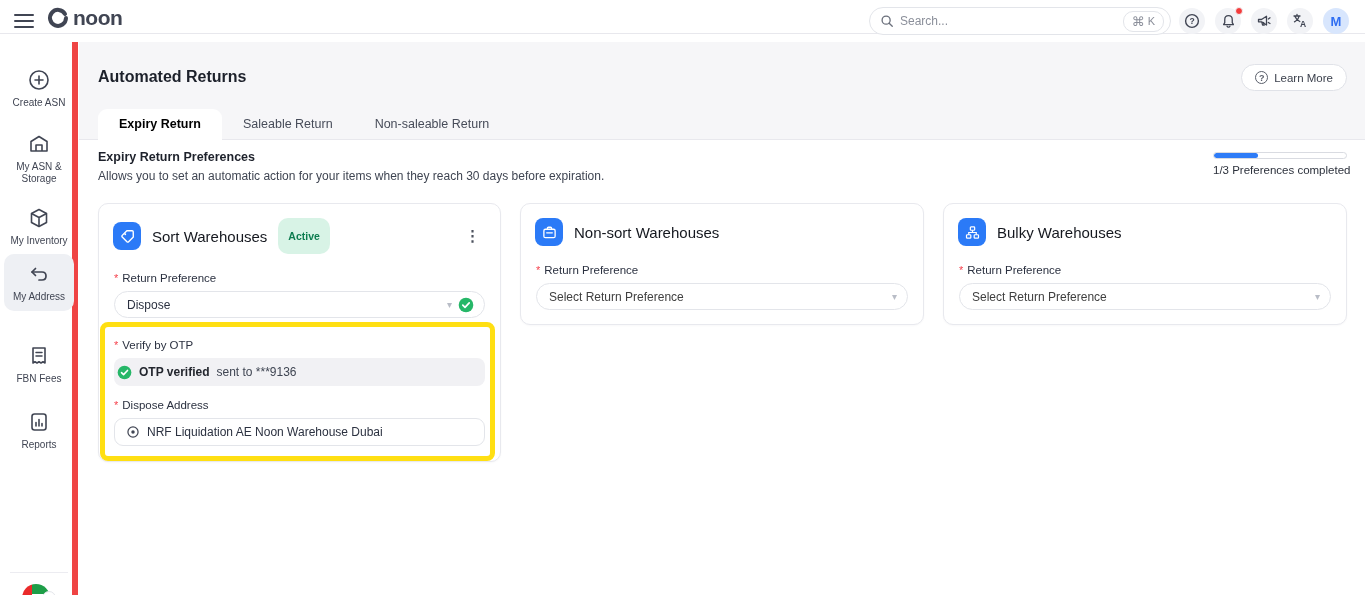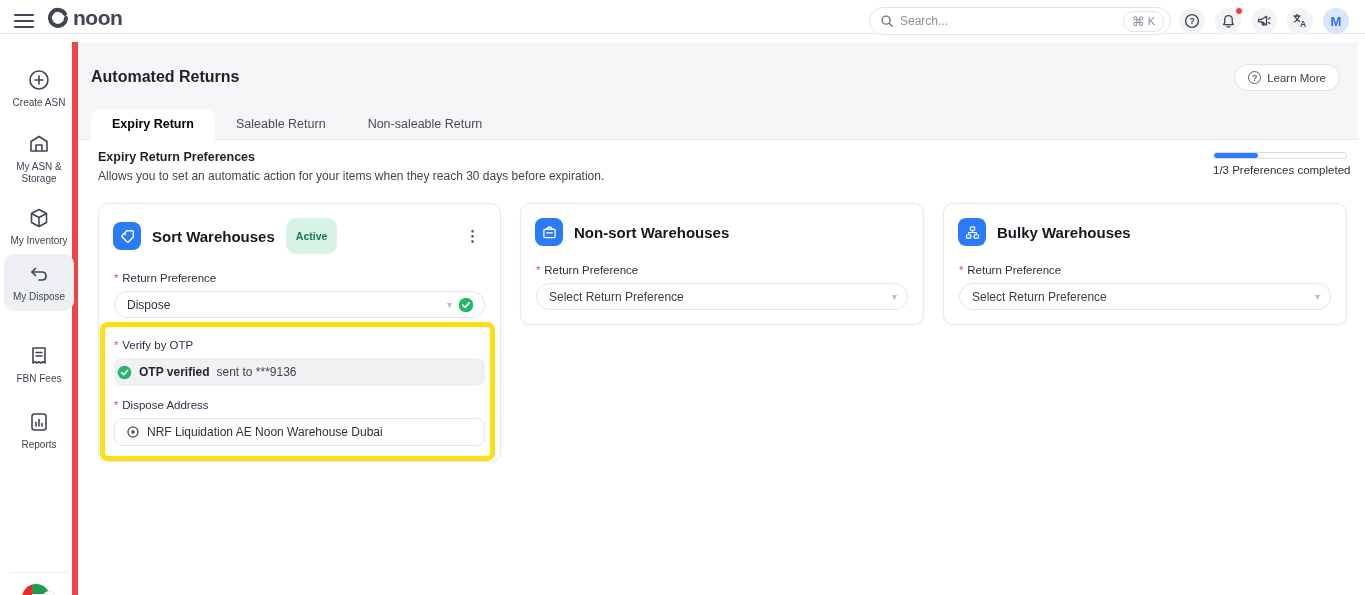--- a/index.html
+++ b/index.html
@@ -28,41 +28,41 @@
   .side-item.active { background:#eef0f4; }
   .side-divider { position:absolute; left:10px; top:530px; width:58px; border-top:1px solid #ececf1; }
   .flag-wrap { position:absolute; left:22px; top:542px; width:30px; height:30px; cursor:pointer; }
   .flag { width:28px; height:28px; border-radius:50%; overflow:hidden; position:relative; }
   .flag .red { position:absolute; left:0; top:0; width:10px; height:28px; background:#ea2a2a; }
   .flag .g { position:absolute; left:10px; top:0; width:18px; height:10px; background:#1e9e48; }
   .flag .w { position:absolute; left:10px; top:10px; width:18px; height:8px; background:#fff; }
   .flag-chev { position:absolute; right:-4px; top:7px; width:14px; height:14px; border-radius:50%; background:#fff; border:1px solid #e3e5ea; color:#6a6f7b; font-size:9px; display:flex; align-items:center; justify-content:center; }
 
   
-  .head-band { position:absolute; left:72px; top:42px; width:1286px; height:98px; background:#f6f6f8; border-bottom:1px solid #e8e8ed; }
+  .head-band { position:absolute; left:79px; top:42px; width:1286px; height:98px; background:#f6f6f8; border-bottom:1px solid #e8e8ed; }
   .page-title { position:absolute; left:19px; top:26px; font-size:16px; font-weight:700; color:#1d212b; }
   .learn-more { position:absolute; right:18px; top:22px; height:27px; display:flex; align-items:center; gap:6px; background:#fff; border:1px solid #e0e2e8; border-radius:14px; padding:0 13px; font-size:11.5px; color:#3c414d; cursor:pointer; }
   .q-ico { width:13px; height:13px; border:1.3px solid #5a5f6b; border-radius:50%; font-size:9px; display:flex; align-items:center; justify-content:center; color:#5a5f6b; font-weight:700; }
   .tabs { position:absolute; left:19px; bottom:0; display:flex; align-items:flex-end; height:31px; }
   .tab { padding:8px 21px; font-size:12.5px; color:#474c59; cursor:pointer; white-space:nowrap; }
   .tab.active { background:#fff; border-radius:9px 9px 0 0; color:#000000; font-weight:700; height:31px; margin-bottom:-1px; }
 
   
   .content { position:absolute; left:79px; top:141px; width:1286px; height:454px; background:#fff; }
   .pref-title { position:absolute; left:19px; top:9px; font-size:12.5px; font-weight:700; color:#1d212b; }
   .pref-desc { position:absolute; left:19px; top:28px; font-size:12px; color:#3f4552; }
   .progress-wrap { position:absolute; right:18px; top:11px; width:134px; }
   .progress-track { width:134px; height:7px; border:1px solid #d9dbe1; border-radius:4px; background:#fff; overflow:hidden; }
   .progress-fill { height:100%; background:#2e7cf7; border-radius:4px; }
   .progress-label { margin-top:5px; font-size:11.5px; color:#2c313c; white-space:nowrap; text-align:right; }
 
   .card { position:absolute; top:62px; background:#fff; border:1px solid #e8e9ee; border-radius:10px; box-shadow:0 1px 2px rgba(30,35,50,0.03); }
   .card-head { display:flex; align-items:center; gap:11px; padding:14px 14px 10px 14px; }
   .card-ico { width:28px; height:28px; border-radius:8px; background:#2b7af7; display:flex; align-items:center; justify-content:center; flex:none; }
-  .card-title { font-size:15px; font-weight:700; color:#15181f; }
+  .card-title { font-size:15px; font-weight:400; color:#15181f; }
   .badge { background:#d8f3e6; color:#0e7d50; font-size:10.5px; font-weight:700; border-radius:10px; padding:12px 10px; }
   .kebab { margin-left:auto; color:#4d525e; font-size:15px; letter-spacing:0; cursor:pointer; padding:2px 6px; font-weight:700; }
   .field-label { display:flex; align-items:center; gap:4px; font-size:11.5px; color:#2b3140; margin:8px 15px 7px 15px; }
   .req-star { color:#f5424e; font-size:11px; }
   .selectbox { height:27px; margin:0 15px; border:1px solid #e3e5ea; border-radius:14px; display:flex; align-items:center; padding:0 10px 0 12px; font-size:12px; color:#2b3140; cursor:pointer; background:#fff; }
   .selectbox .ph { color:#404040; }
   .selectbox .grow { flex:1; }
   .chev { color:#b9bdc7; font-size:10px; margin-left:8px; }
   .otp-box { height:28px; margin:0 15px; background:#f1f1f4; border-radius:8px; display:flex; align-items:center; gap:7px; padding:0 3px; font-size:12px; color:#3f4552; }
   .otp-strong { font-weight:700; color:#23262e; }
@@ -150,21 +150,21 @@
         <path d="M12 3.5 L19.5 7.5 L19.5 16.5 L12 20.5 L4.5 16.5 L4.5 7.5 Z" fill="none" stroke="#404553" stroke-width="1.6" stroke-linejoin="round"></path>
         <path d="M4.5 7.5 L12 11.5 L19.5 7.5 M12 11.5 L12 20.5" fill="none" stroke="#404553" stroke-width="1.6" stroke-linejoin="round"></path>
       </svg>
       <span class="lbl">My Inventory</span>
     </div>
     <div class="side-item active" style="top:212px">
       <svg width="24" height="24" viewBox="0 0 24 24">
         <path d="M8.5 6.5 L5 10 L8.5 13.5" fill="none" stroke="#404553" stroke-width="1.7" stroke-linecap="round" stroke-linejoin="round"></path>
         <path d="M5 10 L15 10 C17.5 10 19 11.8 19 14 C19 16.2 17.5 18 15 18 L12 18" fill="none" stroke="#404553" stroke-width="1.7" stroke-linecap="round"></path>
       </svg>
-      <span class="lbl">My Dispose</span>
+      <span class="lbl">My Address</span>
     </div>
     <div class="side-item" style="top:294px">
       <svg width="24" height="24" viewBox="0 0 24 24">
         <path d="M6 4 L18 4 L18 19 L16 17.8 L14 19 L12 17.8 L10 19 L8 17.8 L6 19 Z" fill="none" stroke="#404553" stroke-width="1.6" stroke-linejoin="round"></path>
         <path d="M9 8.5 L15 8.5 M9 12 L15 12" stroke="#404553" stroke-width="1.5" stroke-linecap="round"></path>
       </svg>
       <span class="lbl">FBN Fees</span>
     </div>
     <div class="side-item" style="top:360px">
       <svg width="24" height="24" viewBox="0 0 24 24">

